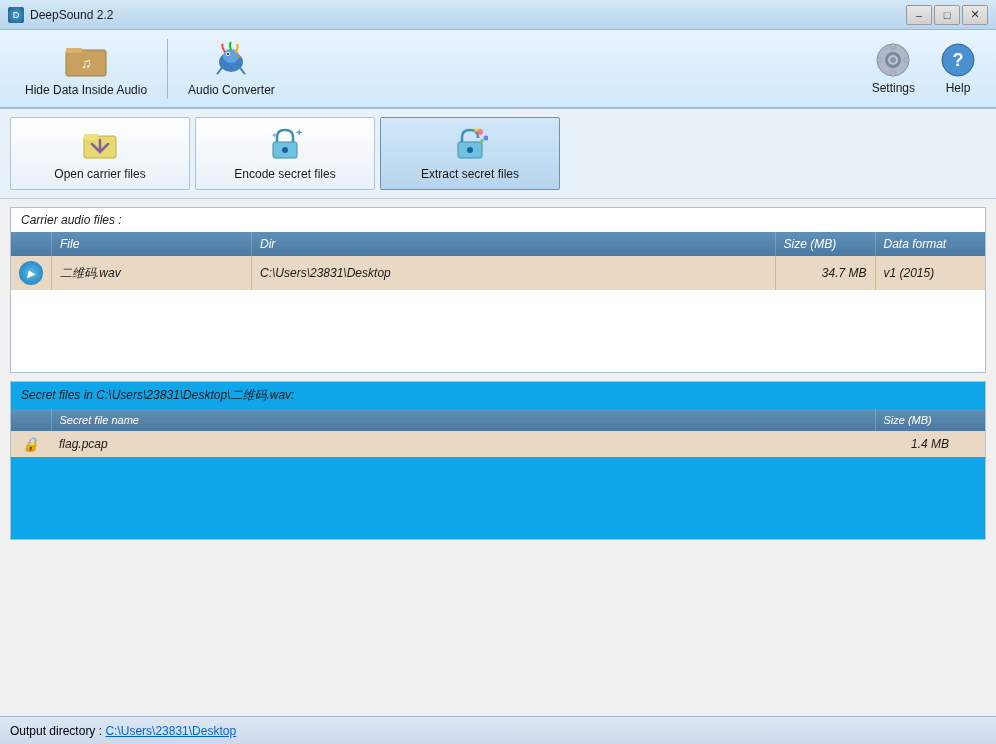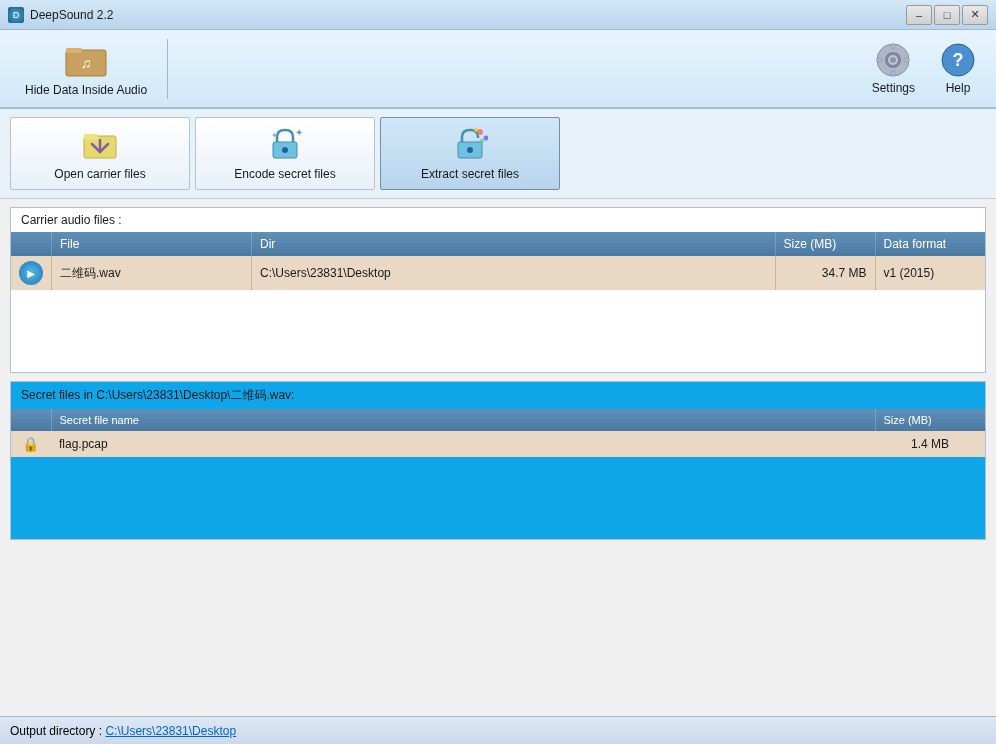--- a/index.html
+++ b/index.html
@@ -257,20 +257,21 @@
     .lock-icon {
       font-size: 14px;
       color: #666;
     }
 
     .panels-container {
       padding: 8px 10px;
       display: flex;
       flex-direction: column;
       gap: 8px;
+      font-style: italic;
     }
 
     .carrier-box {
       border: 1px solid #b0c0d0;
       background: white;
     }
     .carrier-title {
       padding: 5px 10px;
       font-size: 12px;
       color: #1a1a1a;
@@ -327,20 +328,39 @@
         <rect x="4" y="8" width="16" height="5" rx="1" fill="#d8b070"></rect>
 
         <text x="24" y="28" font-size="14" fill="white" text-anchor="middle">♫</text>
       </svg>
     </div>
     <span class="btn-label">Hide Data Inside Audio</span>
   </div>
 
   <div class="toolbar-separator"></div>
 
+  <div class="toolbar-btn">
+    <div class="icon-area">
+      <svg width="48" height="40" viewBox="0 0 48 40">
+
+        <ellipse cx="24" cy="22" rx="12" ry="10" fill="#4080c0"></ellipse>
+        <ellipse cx="24" cy="16" rx="8" ry="7" fill="#60a0e0"></ellipse>
+        <circle cx="21" cy="14" r="2" fill="white"></circle>
+        <circle cx="21" cy="14" r="1" fill="black"></circle>
+        <path d="M28 18 Q32 14 34 18" fill="#ff8000" stroke="none"></path>
+        <path d="M16 26 Q12 32 10 34" stroke="#4080c0" stroke-width="2" fill="none"></path>
+        <path d="M32 26 Q36 32 38 34" stroke="#4080c0" stroke-width="2" fill="none"></path>
+
+        <path d="M18 12 Q14 6 16 4" stroke="#ff4040" stroke-width="2" fill="none"></path>
+        <path d="M24 10 Q22 4 24 2" stroke="#00cc00" stroke-width="2" fill="none"></path>
+        <path d="M28 13 Q32 7 30 4" stroke="#ffaa00" stroke-width="2" fill="none"></path>
+      </svg>
+    </div>
+    <span class="btn-label">Audio Converter</span>
+  </div>
 
   <div class="toolbar-right">
     <div class="toolbar-right-btn">
       <div class="icon-area">
         <svg width="36" height="36" viewBox="0 0 36 36">
           <circle cx="18" cy="18" r="16" fill="#b0b8c8" stroke="#8090a8" stroke-width="1"></circle>
           <circle cx="18" cy="18" r="8" fill="#7888a0" stroke="#6070888" stroke-width="1"></circle>
 
           <g fill="#b0b8c8" stroke="#8090a8" stroke-width="0.5">
             <rect x="16" y="2" width="4" height="5" rx="1"></rect>

